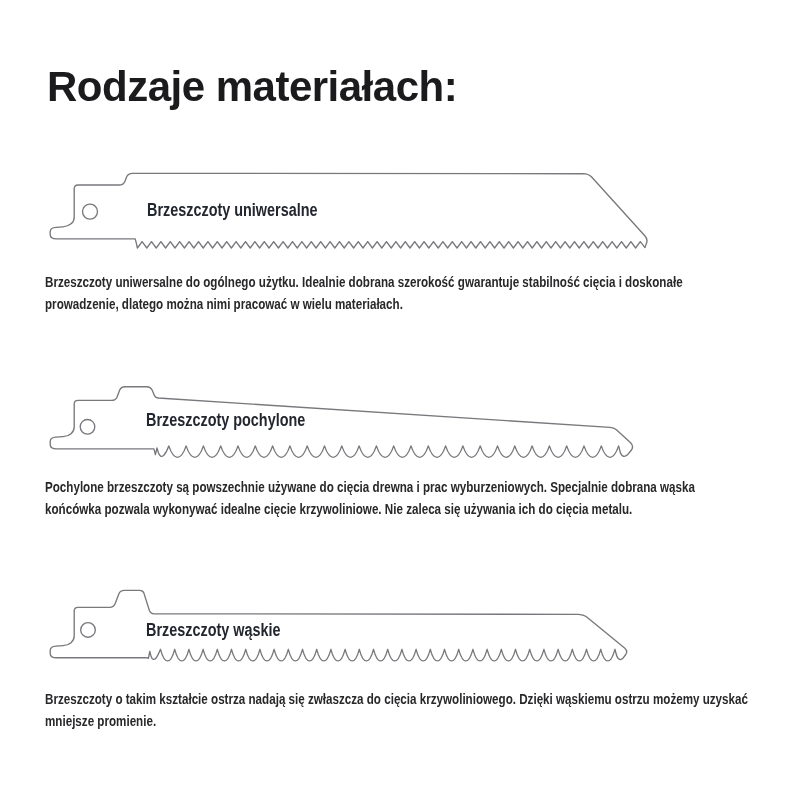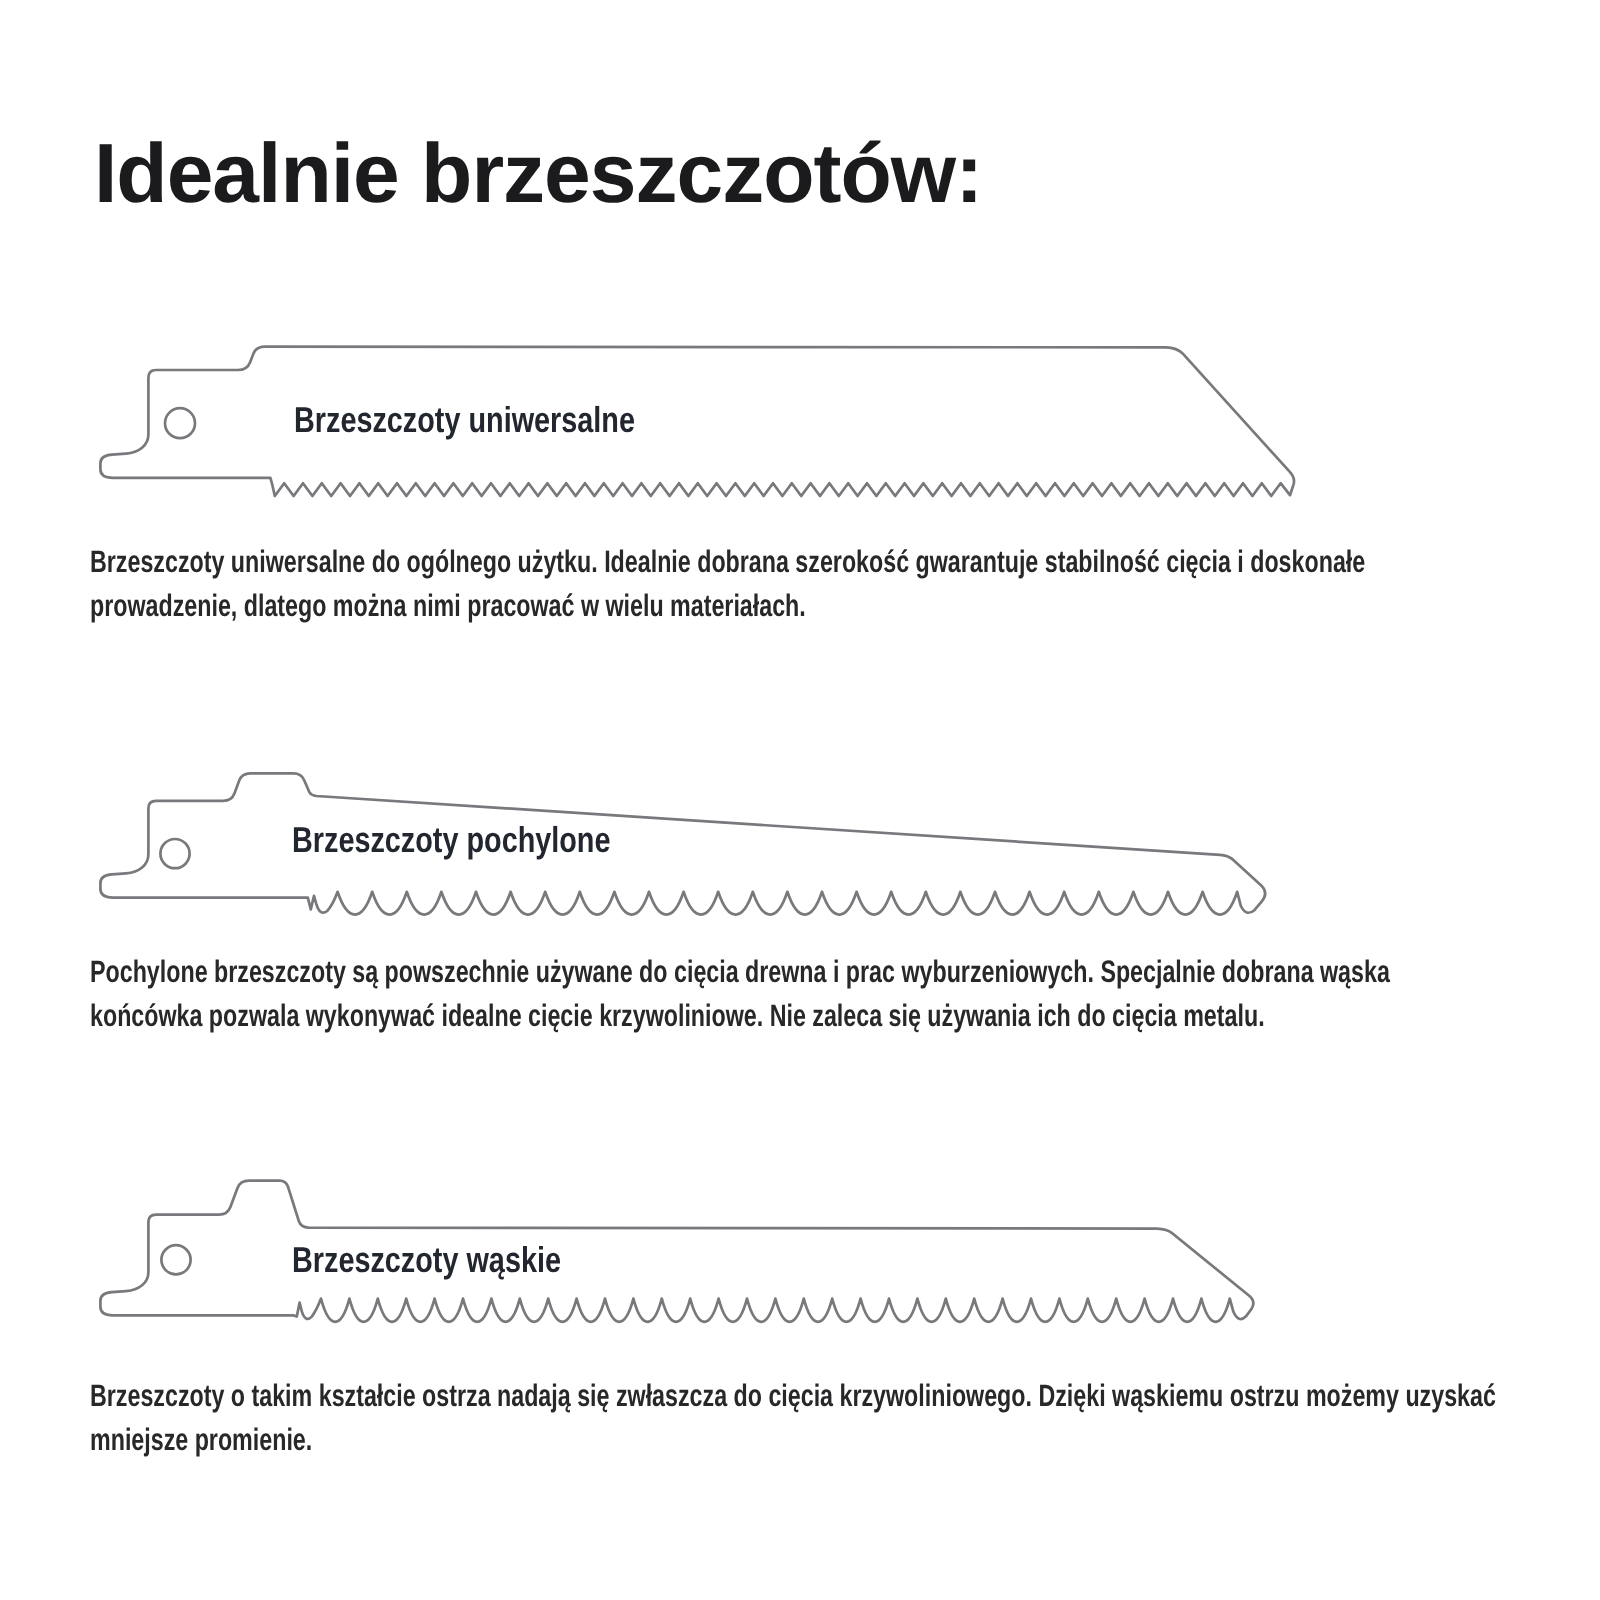--- a/index.html
+++ b/index.html
@@ -27,21 +27,21 @@
   }
   #desc1{top:271px;}
   #desc2{top:476px;}
   #desc3{top:688px;}
 </style>
 </head>
 <body>
 
 <div class="canvas">
 
-  <h1 class="page-title" style="color: rgb(27, 27, 29);">Idealnie brzeszczotów:</h1>
+  <h1 class="page-title" style="color: rgb(27, 27, 29);">Rodzaje materiałach:</h1>
 
   <svg class="blade-svg" width="800" height="800" viewBox="0 0 800 800">
     <g fill="none" stroke-width="1.35" stroke-linejoin="round" stroke-linecap="round" id="blade-group" stroke="#78787d">
       <g>
         <path id="blade1-path" d="M78 185 L119 185 Q123.5 185 125 181.2 L126.8 176.6 Q128.2 173.3 132.5 173.3 L583 173.7 Q588.5 173.9 591.4 176.8 L644.8 235.8 Q648.2 239.4 646.4 243.4 L645 247.6 L640.3 241.6 L635.6 248 L630.9 241.6 L626.2 248 L621.5 241.6 L616.8 248 L612.1 241.6 L607.4 248 L602.7 241.6 L598.0 248 L593.3 241.6 L588.6 248 L583.9 241.6 L579.2 248 L574.5 241.6 L569.8 248 L565.1 241.6 L560.4 248 L555.7 241.6 L551.0 248 L546.3 241.6 L541.6 248 L536.9 241.6 L532.2 248 L527.5 241.6 L522.8 248 L518.1 241.6 L513.4 248 L508.7 241.6 L504.0 248 L499.3 241.6 L494.6 248 L489.9 241.6 L485.2 248 L480.5 241.6 L475.8 248 L471.1 241.6 L466.4 248 L461.7 241.6 L457.0 248 L452.3 241.6 L447.6 248 L442.9 241.6 L438.2 248 L433.5 241.6 L428.8 248 L424.1 241.6 L419.4 248 L414.7 241.6 L410.0 248 L405.3 241.6 L400.6 248 L395.9 241.6 L391.2 248 L386.5 241.6 L381.8 248 L377.1 241.6 L372.4 248 L367.7 241.6 L363.0 248 L358.3 241.6 L353.6 248 L348.9 241.6 L344.2 248 L339.5 241.6 L334.8 248 L330.1 241.6 L325.4 248 L320.7 241.6 L316.0 248 L311.3 241.6 L306.6 248 L301.9 241.6 L297.2 248 L292.5 241.6 L287.8 248 L283.1 241.6 L278.4 248 L273.7 241.6 L269.0 248 L264.3 241.6 L259.6 248 L254.9 241.6 L250.2 248 L245.5 241.6 L240.8 248 L236.1 241.6 L231.4 248 L226.7 241.6 L222.0 248 L217.3 241.6 L212.6 248 L207.9 241.6 L203.2 248 L198.5 241.6 L193.8 248 L189.1 241.6 L184.4 248 L179.7 241.6 L175.0 248 L170.3 241.6 L165.6 248 L160.9 241.6 L156.2 248 L151.5 241.6 L146.8 248 L142.1 241.6 L137.4 248 L136.2 242.6 L135.2 238.9 L56.5 238.9 Q50.2 238.9 50.2 234.6 L50.2 231.6 Q50.2 227.7 56 227.3 L63 226.8 C69.5 226.3 74.2 222.6 74.2 217.2 L74.2 189 Q74.2 185 78 185 Z"></path>
         <circle id="hole1" cx="90" cy="211.6" r="7.5"></circle>
       </g>
       <g>
         <path id="blade2-path" d="M78 400.4 L111.5 400.4 Q115.8 400.4 117.2 396.7 L119.6 390.3 Q121 386.7 125.2 386.7 L146.6 386.7 Q150.7 386.7 152.1 390.1 L154.6 395.9 Q155.6 397.7 158.2 398 L610 427.4 Q614 427.7 616.4 429.7 L630.6 442.7 Q634.4 446.5 630.9 450.7 L627.2 455.1 Q623 458.5 620.4 452.9 L618.6 445.9 Q614.8 457.3 610.0 457.3 Q605.1 457.3 601.3 445.9 Q597.5 457.3 592.7 457.3 Q587.8 457.3 584.0 445.9 Q580.2 457.3 575.4 457.3 Q570.5 457.3 566.7 445.9 Q562.9 457.3 558.1 457.3 Q553.2 457.3 549.4 445.9 Q545.6 457.3 540.8 457.3 Q535.9 457.3 532.1 445.9 Q528.3 457.3 523.5 457.3 Q518.6 457.3 514.8 445.9 Q511.0 457.3 506.2 457.3 Q501.3 457.3 497.5 445.9 Q493.7 457.3 488.9 457.3 Q484.0 457.3 480.2 445.9 Q476.4 457.3 471.6 457.3 Q466.7 457.3 462.9 445.9 Q459.1 457.3 454.3 457.3 Q449.4 457.3 445.6 445.9 Q441.8 457.3 437.0 457.3 Q432.1 457.3 428.3 445.9 Q424.5 457.3 419.7 457.3 Q414.8 457.3 411.0 445.9 Q407.2 457.3 402.4 457.3 Q397.5 457.3 393.7 445.9 Q389.9 457.3 385.1 457.3 Q380.2 457.3 376.4 445.9 Q372.6 457.3 367.8 457.3 Q362.9 457.3 359.1 445.9 Q355.3 457.3 350.5 457.3 Q345.6 457.3 341.8 445.9 Q338.0 457.3 333.2 457.3 Q328.3 457.3 324.5 445.9 Q320.7 457.3 315.9 457.3 Q311.0 457.3 307.2 445.9 Q303.4 457.3 298.6 457.3 Q293.7 457.3 289.9 445.9 Q286.1 457.3 281.3 457.3 Q276.4 457.3 272.6 445.9 Q268.8 457.3 264.0 457.3 Q259.1 457.3 255.3 445.9 Q251.5 457.3 246.7 457.3 Q241.8 457.3 238.0 445.9 Q234.2 457.3 229.4 457.3 Q224.5 457.3 220.7 445.9 Q216.9 457.3 212.1 457.3 Q207.2 457.3 203.4 445.9 Q199.6 457.3 194.8 457.3 Q189.9 457.3 186.1 445.9 Q182.3 457.3 177.5 457.3 Q172.6 457.3 168.8 445.9 Q166.4 452.5 163.6 455.5 Q160.2 458.1 158.3 452.5 L157 447.9 L155.4 454.7 L153.9 448.8 L56.5 448.8 Q50.2 448.8 50.2 444.5 L50.2 441.5 Q50.2 437.6 56 437.2 L63 436.7 C69.5 436.2 74.2 432.5 74.2 427.1 L74.2 404.1 Q74.2 400.4 78 400.4 Z"></path>
         <circle id="hole2" cx="87.5" cy="426.8" r="7.3"></circle>

